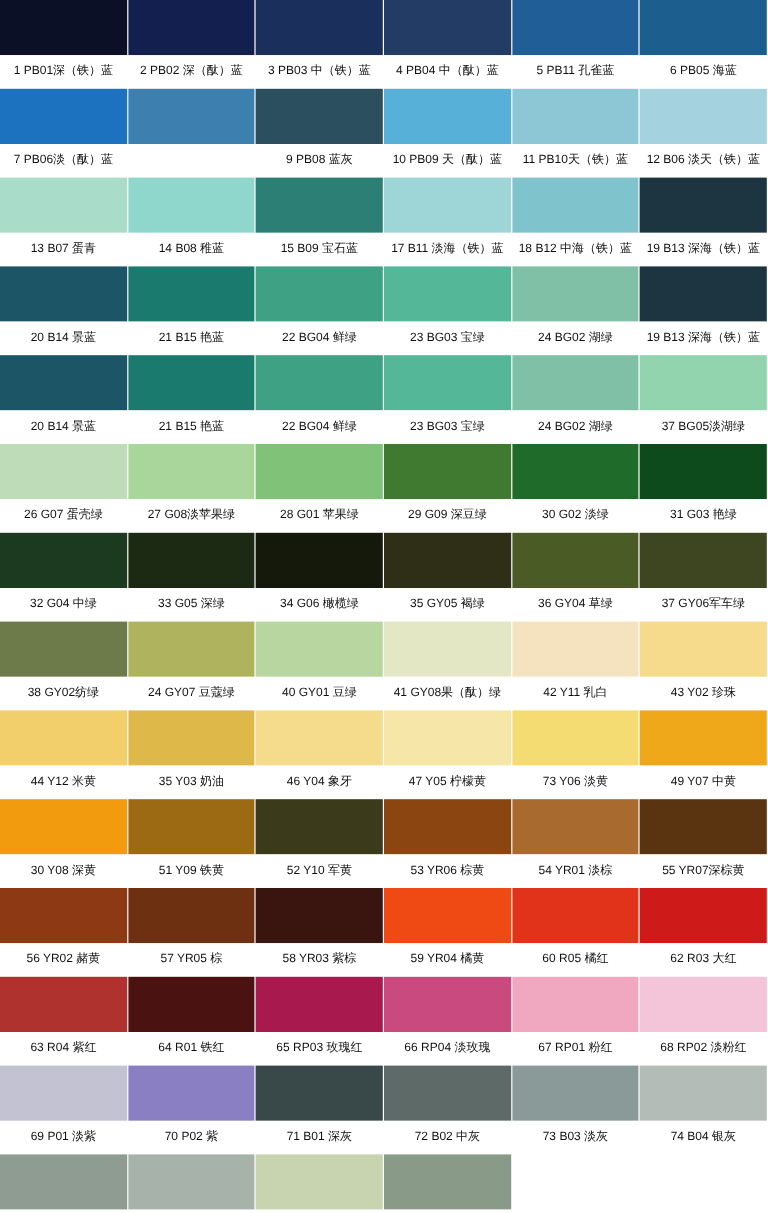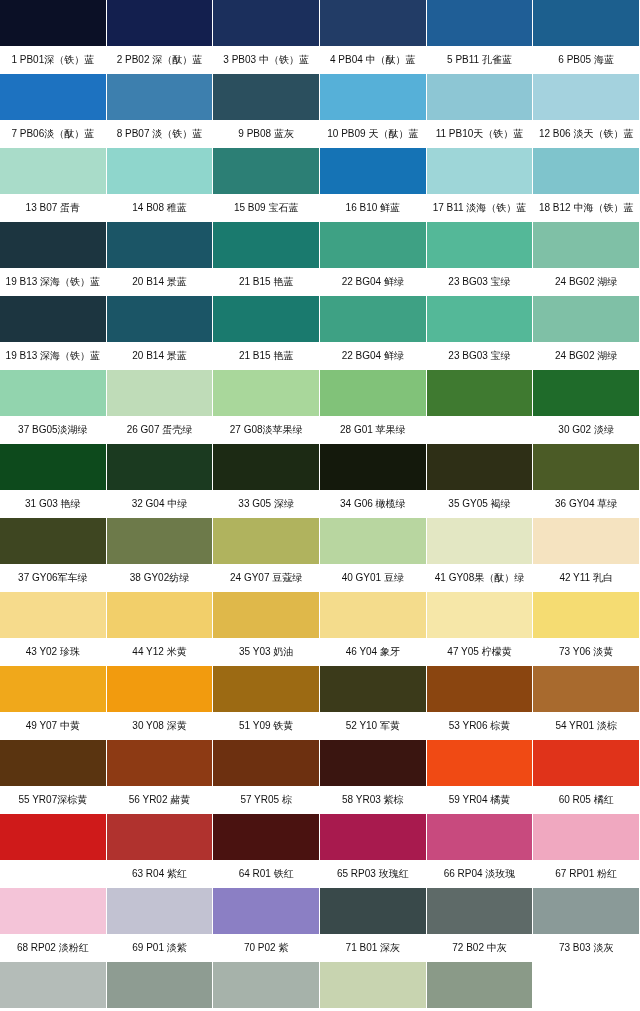--- a/index.html
+++ b/index.html
@@ -70,21 +70,20 @@
     <div class="swatch-cell">
       <div class="swatch-color" style="background: rgb(28, 95, 142);"></div>
       <div class="swatch-label">6 PB05 海蓝</div>
     </div>
     <div class="swatch-cell">
       <div class="swatch-color" style="background: rgb(29, 114, 192);"></div>
       <div class="swatch-label">7 PB06淡（酞）蓝</div>
     </div>
     <div class="swatch-cell">
       <div class="swatch-color" style="background: rgb(61, 127, 174);"></div>
-      <div class="swatch-label">8 PB07 淡（铁）蓝</div>
     </div>
     <div class="swatch-cell">
       <div class="swatch-color" style="background: rgb(43, 79, 94);"></div>
       <div class="swatch-label">9 PB08 蓝灰</div>
     </div>
     <div class="swatch-cell">
       <div class="swatch-color" style="background: rgb(86, 176, 216);"></div>
       <div class="swatch-label">10 PB09 天（酞）蓝</div>
     </div>
     <div class="swatch-cell">
@@ -101,24 +100,20 @@
     </div>
     <div class="swatch-cell">
       <div class="swatch-color" style="background: rgb(143, 214, 204);"></div>
       <div class="swatch-label">14 B08 稚蓝</div>
     </div>
     <div class="swatch-cell">
       <div class="swatch-color" style="background: rgb(44, 127, 117);"></div>
       <div class="swatch-label">15 B09 宝石蓝</div>
     </div>
     <div class="swatch-cell">
-      <div class="swatch-color" style="background: rgb(21, 115, 181);"></div>
-      <div class="swatch-label">16 B10 鲜蓝</div>
-    </div>
-    <div class="swatch-cell">
       <div class="swatch-color" style="background: rgb(158, 214, 216);"></div>
       <div class="swatch-label">17 B11 淡海（铁）蓝</div>
     </div>
     <div class="swatch-cell">
       <div class="swatch-color" style="background: rgb(127, 196, 204);"></div>
       <div class="swatch-label">18 B12 中海（铁）蓝</div>
     </div>
     <div class="swatch-cell">
       <div class="swatch-color" style="background: rgb(28, 53, 64);"></div>
       <div class="swatch-label">19 B13 深海（铁）蓝</div>
@@ -178,20 +173,21 @@
     <div class="swatch-cell">
       <div class="swatch-color" style="background: rgb(169, 215, 155);"></div>
       <div class="swatch-label">27 G08淡苹果绿</div>
     </div>
     <div class="swatch-cell">
       <div class="swatch-color" style="background: rgb(129, 194, 121);"></div>
       <div class="swatch-label">28 G01 苹果绿</div>
     </div>
     <div class="swatch-cell">
       <div class="swatch-color" style="background: rgb(63, 122, 48);"></div>
+      <div class="swatch-label">29 G09 深豆绿</div>
     </div>
     <div class="swatch-cell">
       <div class="swatch-color" style="background: rgb(31, 107, 42);"></div>
       <div class="swatch-label">30 G02 淡绿</div>
     </div>
     <div class="swatch-cell">
       <div class="swatch-color" style="background: rgb(13, 74, 28);"></div>
       <div class="swatch-label">31 G03 艳绿</div>
     </div>
     <div class="swatch-cell">
@@ -305,20 +301,21 @@
     <div class="swatch-cell">
       <div class="swatch-color" style="background: rgb(240, 74, 20);"></div>
       <div class="swatch-label">59 YR04 橘黄</div>
     </div>
     <div class="swatch-cell">
       <div class="swatch-color" style="background: rgb(224, 51, 26);"></div>
       <div class="swatch-label">60 R05 橘红</div>
     </div>
     <div class="swatch-cell">
       <div class="swatch-color" style="background: rgb(207, 26, 26);"></div>
+      <div class="swatch-label">62 R03 大红</div>
     </div>
     <div class="swatch-cell">
       <div class="swatch-color" style="background: rgb(176, 50, 46);"></div>
       <div class="swatch-label">63 R04 紫红</div>
     </div>
     <div class="swatch-cell">
       <div class="swatch-color" style="background: rgb(74, 18, 16);"></div>
       <div class="swatch-label">64 R01 铁红</div>
     </div>
     <div class="swatch-cell">

